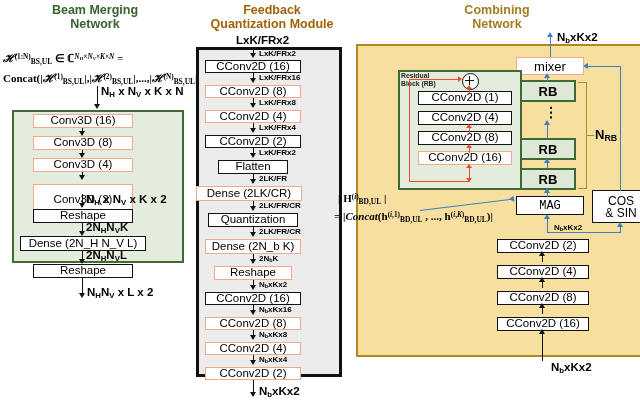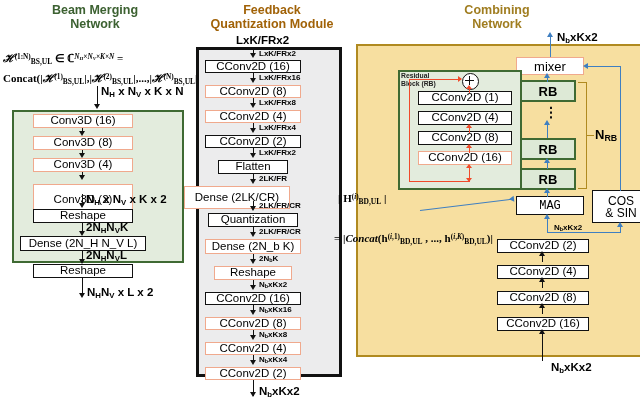--- a/index.html
+++ b/index.html
@@ -49,21 +49,21 @@
   sub{font-size:.68em;vertical-align:-.22em;}
   sup{font-size:.66em;vertical-align:.45em;}
   .it{font-style:italic;font-family:"Liberation Serif",serif;}
 
   
   .eqn{position:absolute;font-family:"Liberation Serif",serif;
        font-size:11px;font-weight:bold;white-space:nowrap;line-height:14px;}
   #eq1{left:3px;top:50px;}
   #eq2{left:3px;top:70px;}
   #eq3{left:338px;top:190px;font-size:11px;}
-  #eq4{left:334px;top:230px;font-size:11px;}
+  #eq4{left:334px;top:208px;font-size:11px;}
   .rv{position:absolute;width:0;border-left:1.5px solid #f04a2a;}
   .rh{position:absolute;height:0;border-top:1.5px solid #f04a2a;}
   .rarw{position:absolute;width:0;height:0;
         border-left:3px solid transparent;border-right:3px solid transparent;
         border-bottom:4.5px solid #f04a2a;}
   .rarwd{position:absolute;width:0;height:0;
         border-left:3px solid transparent;border-right:3px solid transparent;
         border-top:4.5px solid #f04a2a;}
   .rarwr{position:absolute;width:0;height:0;
         border-top:3px solid transparent;border-bottom:3px solid transparent;
@@ -192,21 +192,21 @@
   <div class="arw" style="left:250px;top:153px;"></div>
   <div class="lbl" style="left:259px;top:149px;">LxK/FRx2</div>
 
   <div class="blk" style="left:218px;top:160px;width:70px;height:14px;">
       <span>Flatten</span>
     </div>
   <div class="vline" style="left:253px;top:174px;height:7px;"></div>
   <div class="arw" style="left:250px;top:179px;"></div>
   <div class="lbl" style="left:259px;top:175px;">2LK/FR</div>
 
-  <div class="blk pk" style="left:184px;top:186px;width:106px;height:23px;">
+  <div class="blk pk" style="left:196px;top:186px;width:106px;height:15px;">
       <span>Dense (2LK/CR)</span>
     </div>
   <div class="vline" style="left:253px;top:201px;height:7px;"></div>
   <div class="arw" style="left:250px;top:206px;"></div>
   <div class="lbl" style="left:259px;top:202px;">2LK/FR/CR</div>
 
   <div class="blk" style="left:208px;top:213px;width:90px;height:14px;">
       <span>Quantization</span>
     </div>
   <div class="vline" style="left:253px;top:227px;height:7px;"></div>

